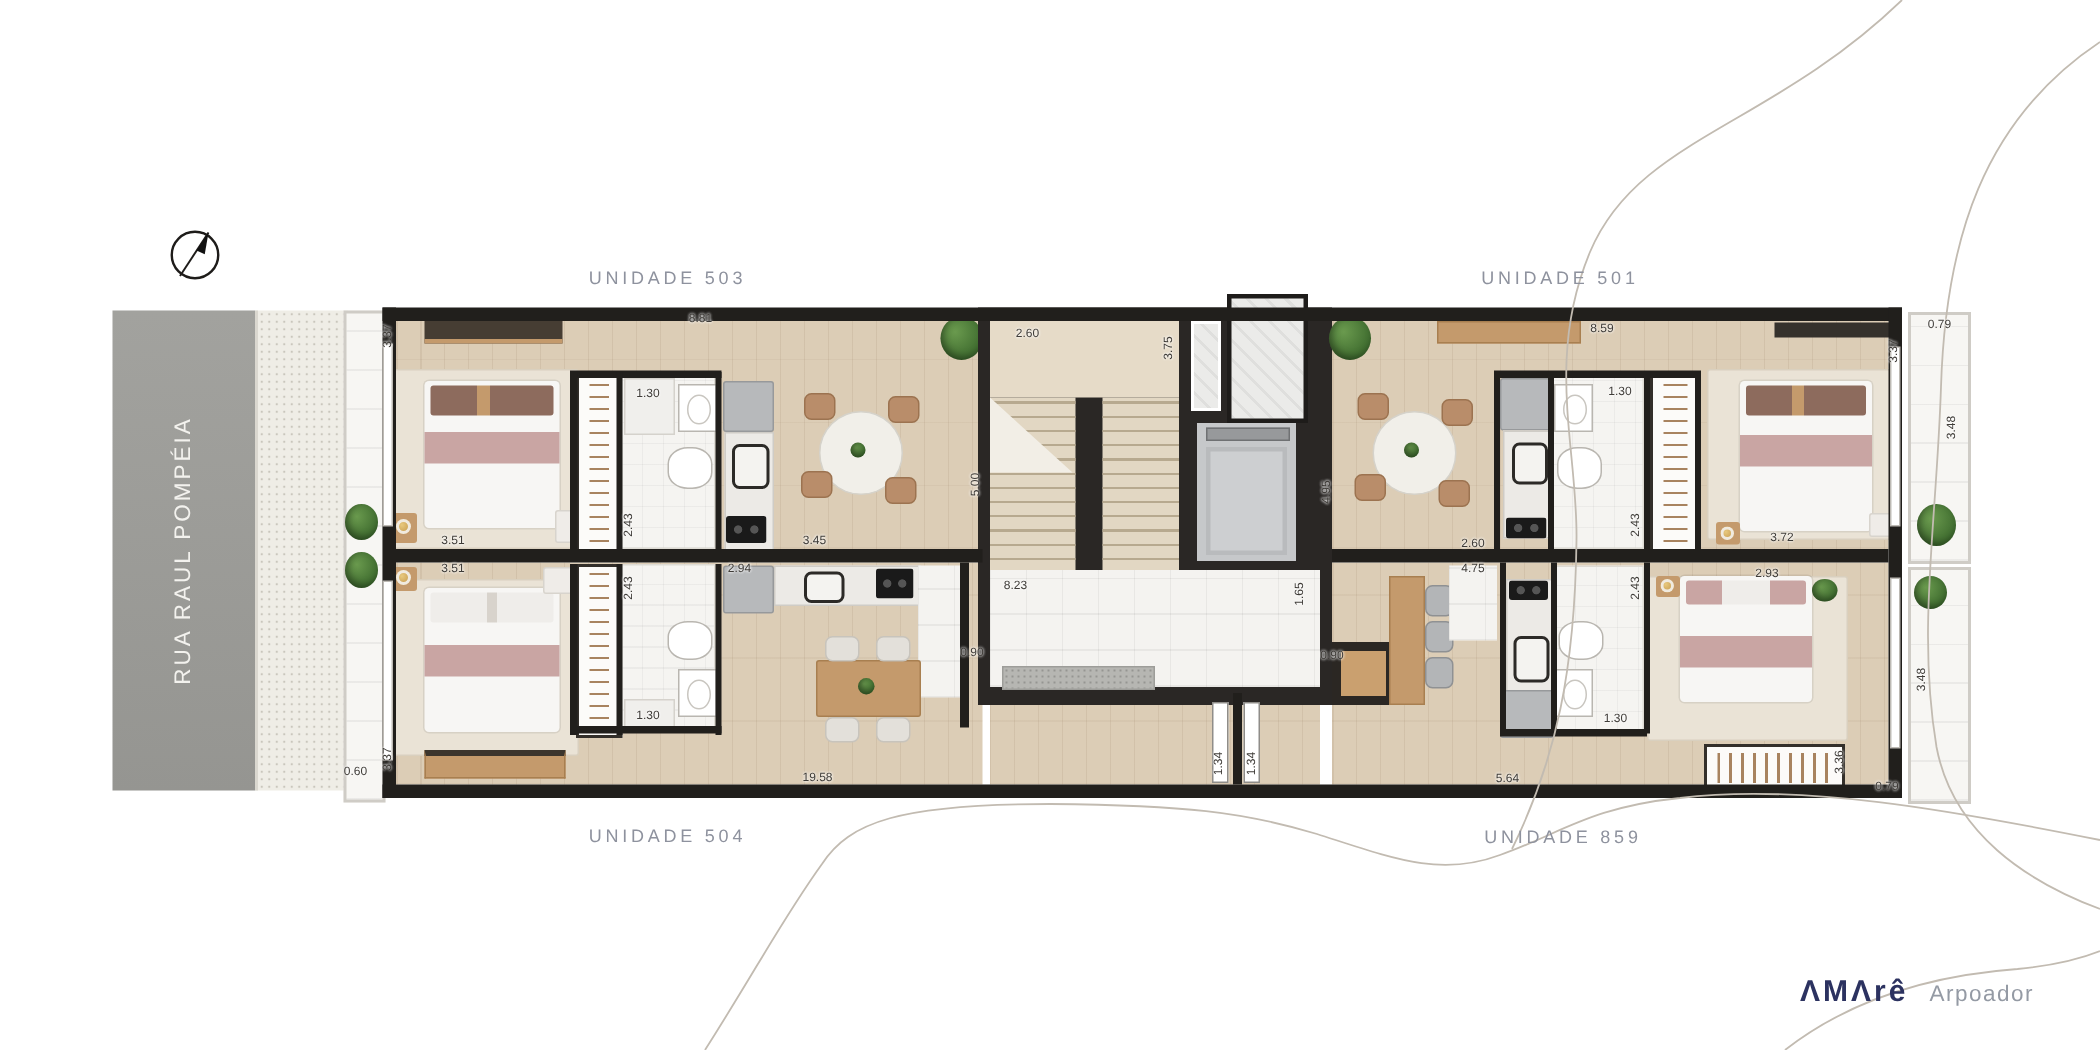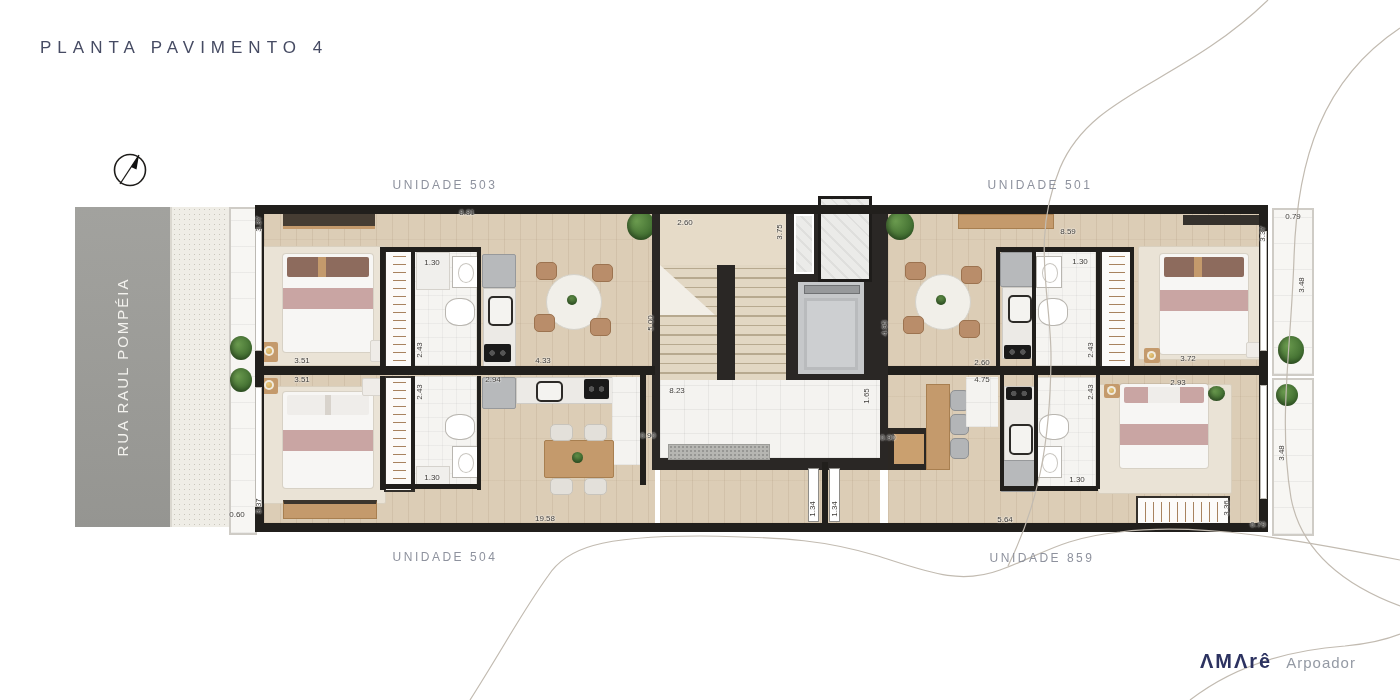--- a/index.html
+++ b/index.html
@@ -90,21 +90,20 @@
   .elev-door{background:#97999b;border:1px solid #6f7173;}
   .elev-inner{background:#cdcfd1;box-shadow:inset 0 0 0 3px #b9bbbd;}
   .tri{width:0;height:0;border-style:solid;}
   svg.deco{position:absolute;left:0;top:0;z-index:20;pointer-events:none;}
 </style>
 </head>
 <body>
 
 <div id="stage">
 
-  <div id="title">PLANTA PAVIMENTO 4</div>
 
   <svg class="abs" style="left:106px;top:146px;" width="48" height="48" viewBox="0 0 48 48">
     <circle cx="24" cy="24" r="15.5" fill="none" stroke="#1e1c1a" stroke-width="1.6"></circle>
     <line x1="14" y1="38" x2="33" y2="9" stroke="#1e1c1a" stroke-width="1.3"></line>
     <polygon points="33,9 25,21 30.5,23.5" fill="#111"></polygon>
   </svg>
 
   <div class="abs road" style="left:75px;top:207px;width:95px;height:320px;"></div>
   <div id="street-label">RUA RAUL POMPÉIA</div>
   <div class="abs cobble" style="left:170px;top:207px;width:60px;height:320px;"></div>
@@ -277,32 +276,32 @@
       <path d="M470,700 C505,645 522,612 548,576 C566,548 600,536 700,536 C790,537 828,541 878,556 C928,572 960,585 1000,570 C1040,556 1060,538 1120,532 C1200,522 1300,540 1400,560"></path>
       <path d="M1190,700 C1235,665 1290,650 1345,646 C1365,644 1385,640 1400,634"></path>
     </g>
   </svg>
 
   <div>
       <div class="dim v" style="left: 258px; top: 224px;">3.37</div>
       <div class="dim" style="left: 467px; top: 212px;">8.81</div>
       <div class="dim" style="left: 685px; top: 222px;">2.60</div>
       <div class="dim v" style="left: 779px; top: 232px;">3.75</div>
-      <div class="dim" style="left: 1068px; top: 231px;">8.59</div>
+      <div class="dim" style="left: 1068px; top: 219px;">8.59</div>
       <div class="dim" style="left: 1293px; top: 216px;">0.79</div>
       <div class="dim v" style="left: 1262px; top: 234px;">3.37</div>
       <div class="dim v" style="left: 1301px; top: 285px;">3.48</div>
       <div class="dim" style="left: 432px; top: 262px;">1.30</div>
       <div class="dim" style="left: 1080px; top: 261px;">1.30</div>
       <div class="dim v" style="left: 419px; top: 350px;">2.43</div>
       <div class="dim v" style="left: 1090px; top: 350px;">2.43</div>
       <div class="dim v" style="left: 650px; top: 323px;">5.00</div>
       <div class="dim v" style="left: 884px; top: 328px;">4.95</div>
       <div class="dim" style="left: 302px; top: 360px;">3.51</div>
-      <div class="dim" style="left: 543px; top: 360px;">4.33</div>
+      <div class="dim" style="left: 543px; top: 360px;">3.45</div>
       <div class="dim" style="left: 982px; top: 362px;">2.60</div>
       <div class="dim" style="left: 1188px; top: 358px;">3.72</div>
       <div class="dim" style="left: 302px; top: 379px;">3.51</div>
       <div class="dim" style="left: 493px; top: 379px;">2.94</div>
       <div class="dim" style="left: 982px; top: 379px;">4.75</div>
       <div class="dim" style="left: 1178px; top: 382px;">2.93</div>
       <div class="dim v" style="left: 419px; top: 392px;">2.43</div>
       <div class="dim v" style="left: 1090px; top: 392px;">2.43</div>
       <div class="dim" style="left: 677px; top: 390px;">8.23</div>
       <div class="dim v" style="left: 866px; top: 396px;">1.65</div>

